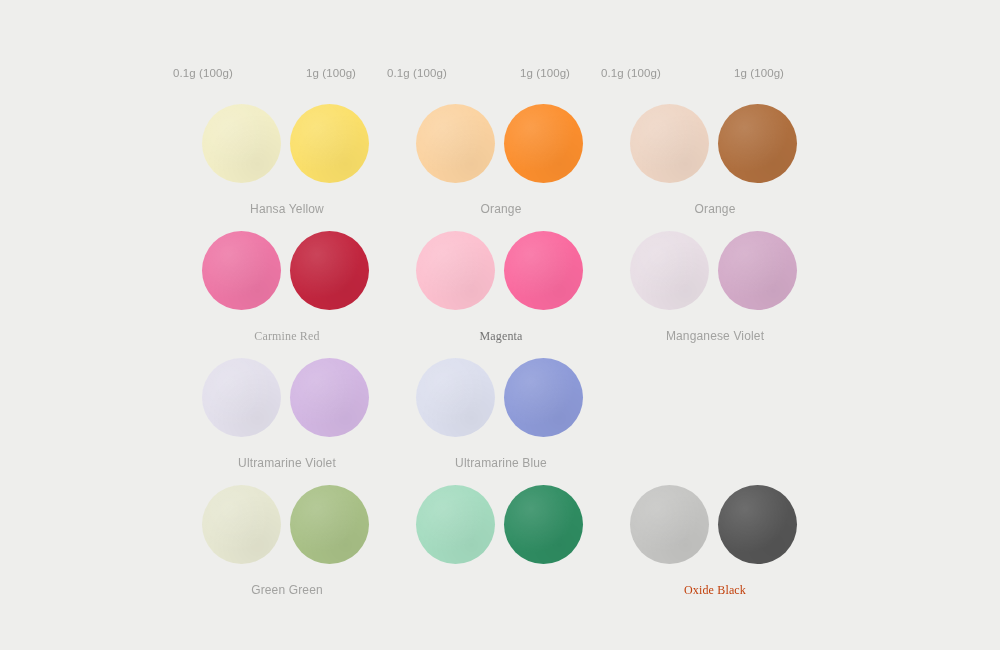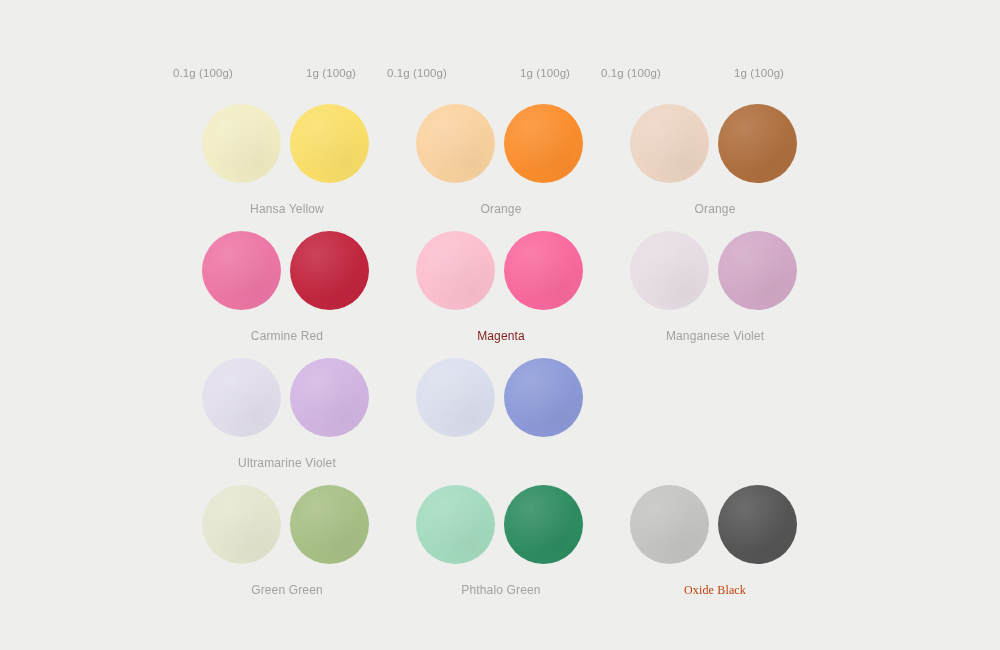--- a/index.html
+++ b/index.html
@@ -148,28 +148,28 @@
         <div class="swatch-label" style="color: rgb(162, 162, 160);">Orange</div>
       </div>
     </div>
 
     <div class="row">
       <div class="group col0">
         <div class="pair">
           <div class="dot light" style="background-color: rgb(238, 119, 166);"></div>
           <div class="dot strong" style="background-color: rgb(195, 38, 63);"></div>
         </div>
-        <div class="swatch-label" style="color: rgb(162, 162, 160);">Carmine Red</div>
+        <div class="swatch-label" style="color: rgb(162, 162, 160); font-family: Liberation Serif, serif;">Carmine Red</div>
       </div>
       <div class="group col1">
         <div class="pair">
           <div class="dot light" style="background-color: rgb(252, 192, 207);"></div>
           <div class="dot strong" style="background-color: rgb(250, 106, 159);"></div>
         </div>
-        <div class="swatch-label" style="color: #7f1d1d;">Magenta</div>
+        <div class="swatch-label" style="color: #737373; font-family: Liberation Serif, serif;">Magenta</div>
       </div>
       <div class="group col2">
         <div class="pair">
           <div class="dot light" style="background-color: rgb(232, 222, 229);"></div>
           <div class="dot strong" style="background-color: rgb(211, 170, 200);"></div>
         </div>
         <div class="swatch-label" style="color: rgb(162, 162, 160);">Manganese Violet</div>
       </div>
     </div>
 
@@ -179,37 +179,37 @@
           <div class="dot light" style="background-color: rgb(227, 224, 236);"></div>
           <div class="dot strong" style="background-color: rgb(211, 183, 227);"></div>
         </div>
         <div class="swatch-label" style="color: rgb(162, 162, 160);">Ultramarine Violet</div>
       </div>
       <div class="group col1">
         <div class="pair">
           <div class="dot light" style="background-color: rgb(220, 223, 238);"></div>
           <div class="dot strong" style="background-color: rgb(142, 155, 217);"></div>
         </div>
+        <div class="swatch-label" style="color: rgb(162, 162, 160);">Ultramarine Blue</div>
       </div>
     </div>
 
     <div class="row">
       <div class="group col0">
         <div class="pair">
           <div class="dot light" style="background-color: rgb(230, 231, 209);"></div>
           <div class="dot strong" style="background-color: rgb(169, 193, 135);"></div>
         </div>
         <div class="swatch-label" style="color: rgb(162, 162, 160);">Green Green</div>
       </div>
       <div class="group col1">
         <div class="pair">
           <div class="dot light" style="background-color: rgb(165, 220, 192);"></div>
           <div class="dot strong" style="background-color: rgb(47, 141, 98);"></div>
         </div>
-        <div class="swatch-label" style="color: rgb(162, 162, 160);">Phthalo Green</div>
       </div>
       <div class="group col2">
         <div class="pair">
           <div class="dot light" style="background-color: rgb(197, 197, 195);"></div>
           <div class="dot strong" style="background-color: rgb(86, 86, 86);"></div>
         </div>
         <div class="swatch-label" style="color: #c2410c; font-family: Liberation Serif, serif;">Oxide Black</div>
       </div>
     </div>
 

